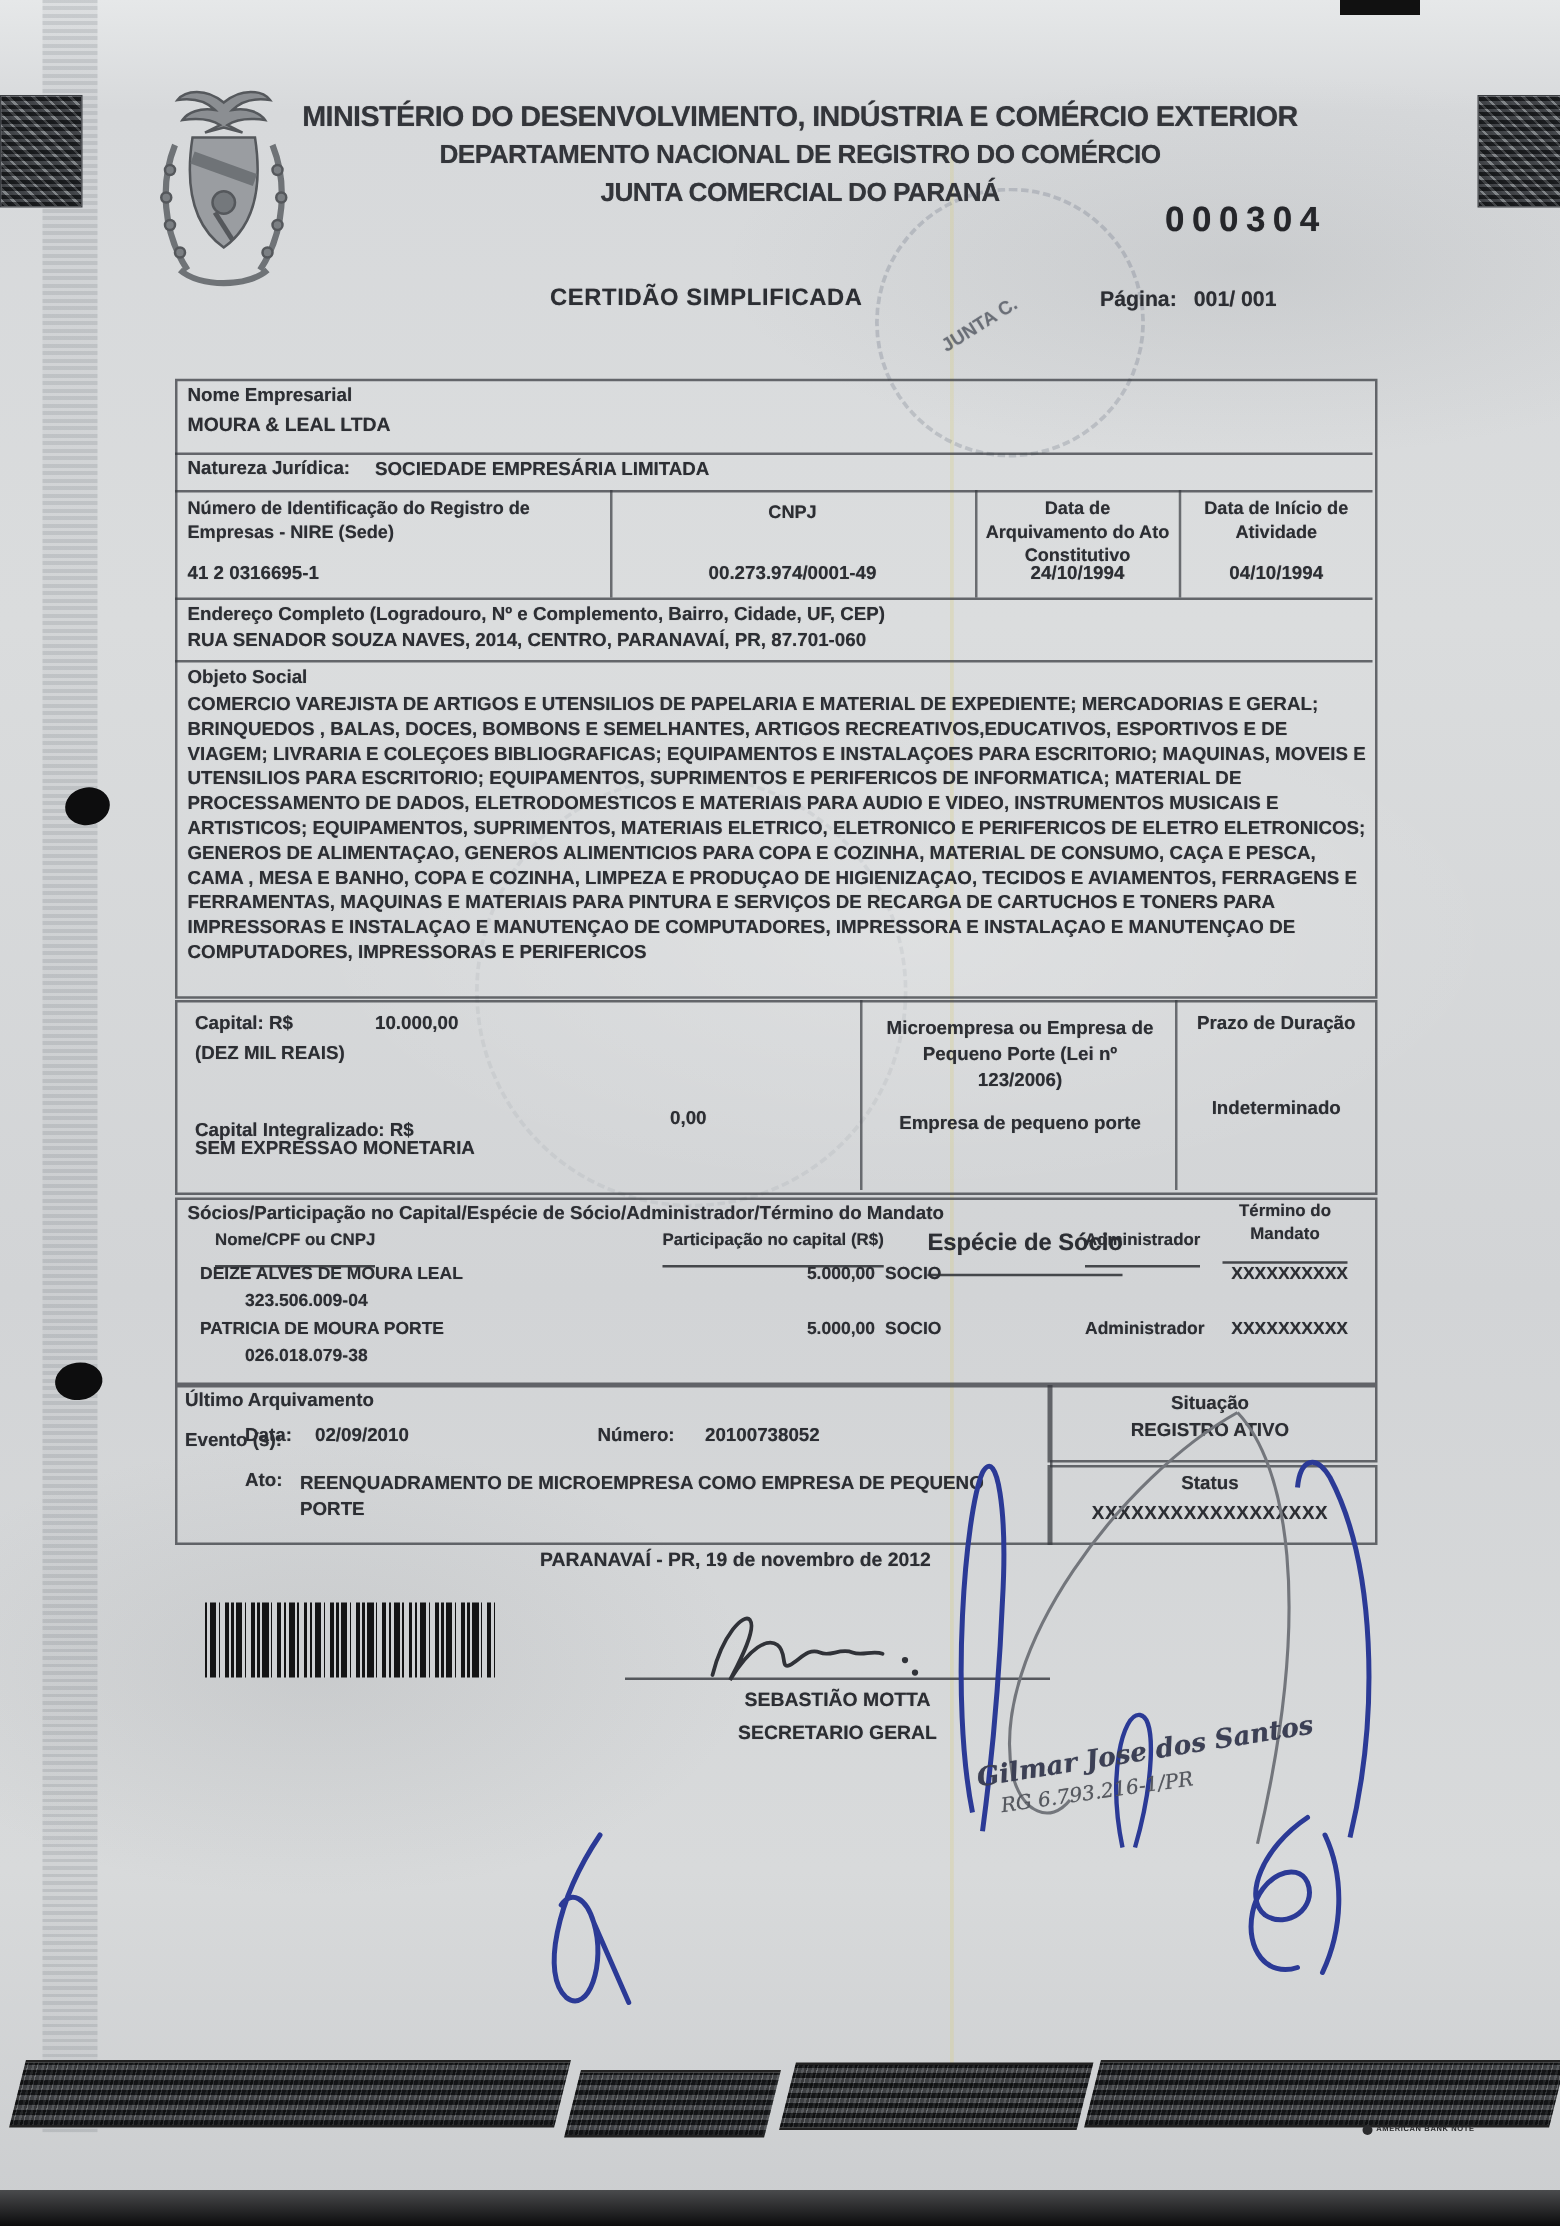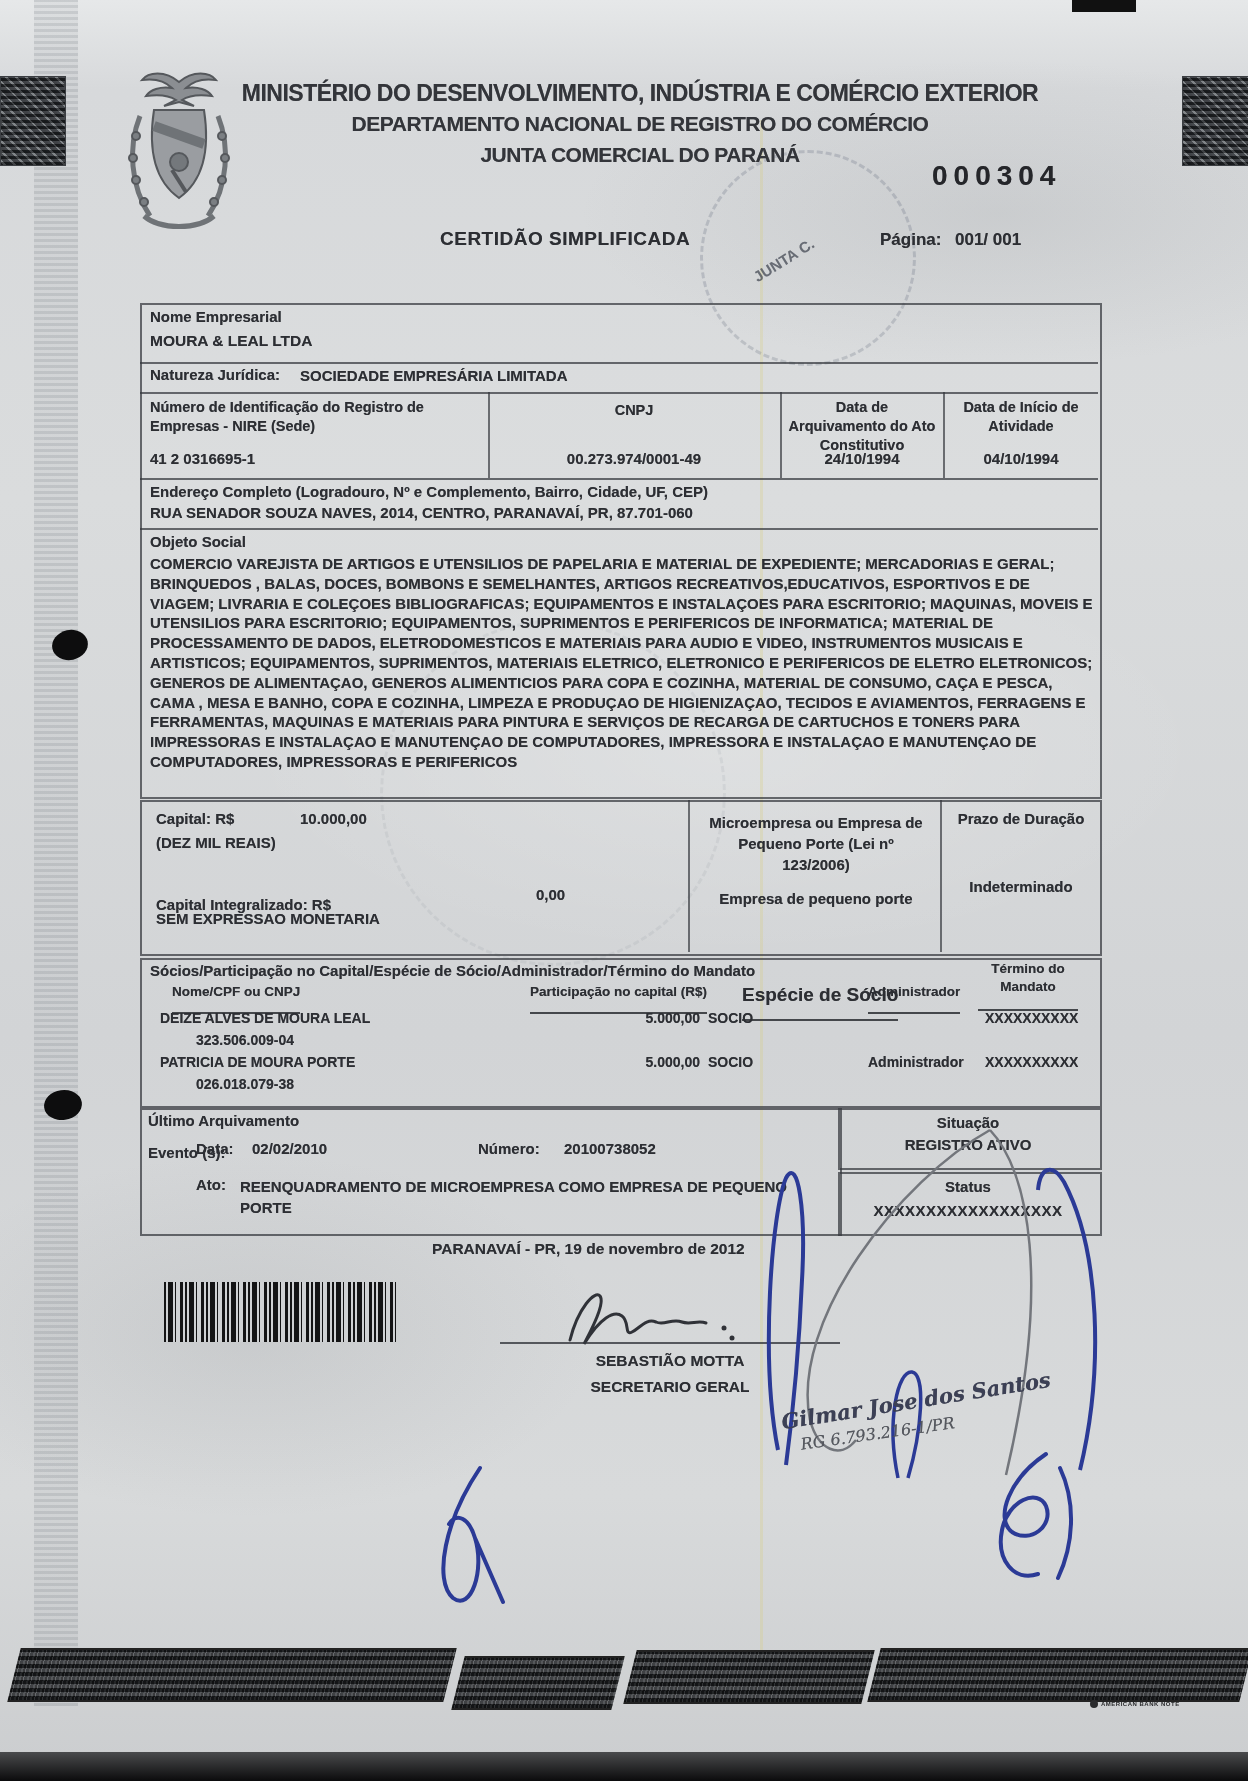--- a/index.html
+++ b/index.html
@@ -161,21 +161,21 @@
     <div class="abs b txt" style="left:868px;top:1054px;font-size:14px;">Administrador</div>
     <div class="abs b txt" style="left:985px;top:1054px;font-size:14px;">XXXXXXXXXX</div>
   </div>
 
   <div class="abs obox" style="left:140px;top:1108px;width:698px;height:124px;"></div>
   <div class="abs obox" style="left:838px;top:1108px;width:260px;height:58px;"></div>
   <div class="abs obox" style="left:838px;top:1172px;width:260px;height:60px;"></div>
 
   <div class="abs b txt" style="left:148px;top:1112px;font-size:15px;">Último Arquivamento</div>
   <div class="abs b txt" style="left:196px;top:1140px;font-size:15px;">Data:</div>
-  <div class="abs b txt" style="left:252px;top:1140px;font-size:15px;">02/02/2010</div>
+  <div class="abs b txt" style="left:252px;top:1140px;font-size:15px;">02/09/2010</div>
   <div class="abs b txt" style="left:478px;top:1140px;font-size:15px;">Número:</div>
   <div class="abs b txt" style="left:564px;top:1140px;font-size:15px;">20100738052</div>
   <div class="abs b txt" style="left:196px;top:1176px;font-size:15px;">Ato:</div>
   <div class="abs b txt" style="left:240px;top:1176px;width:560px;font-size:15px;line-height:21px;">REENQUADRAMENTO DE MICROEMPRESA COMO EMPRESA DE PEQUENO PORTE</div>
   <div class="abs b txt" style="left:148px;top:1144px;font-size:15px;">Evento (s):</div>
 
   <div class="abs b ctr txt" style="left:838px;top:1114px;width:260px;font-size:15px;">Situação</div>
   <div class="abs b ctr txt" style="left:838px;top:1136px;width:260px;font-size:15px;">REGISTRO ATIVO</div>
   <div class="abs b ctr txt" style="left:838px;top:1178px;width:260px;font-size:15px;">Status</div>
   <div class="abs b ctr txt" style="left:838px;top:1202px;width:260px;font-size:15px;letter-spacing:.5px;">XXXXXXXXXXXXXXXXXX</div>

